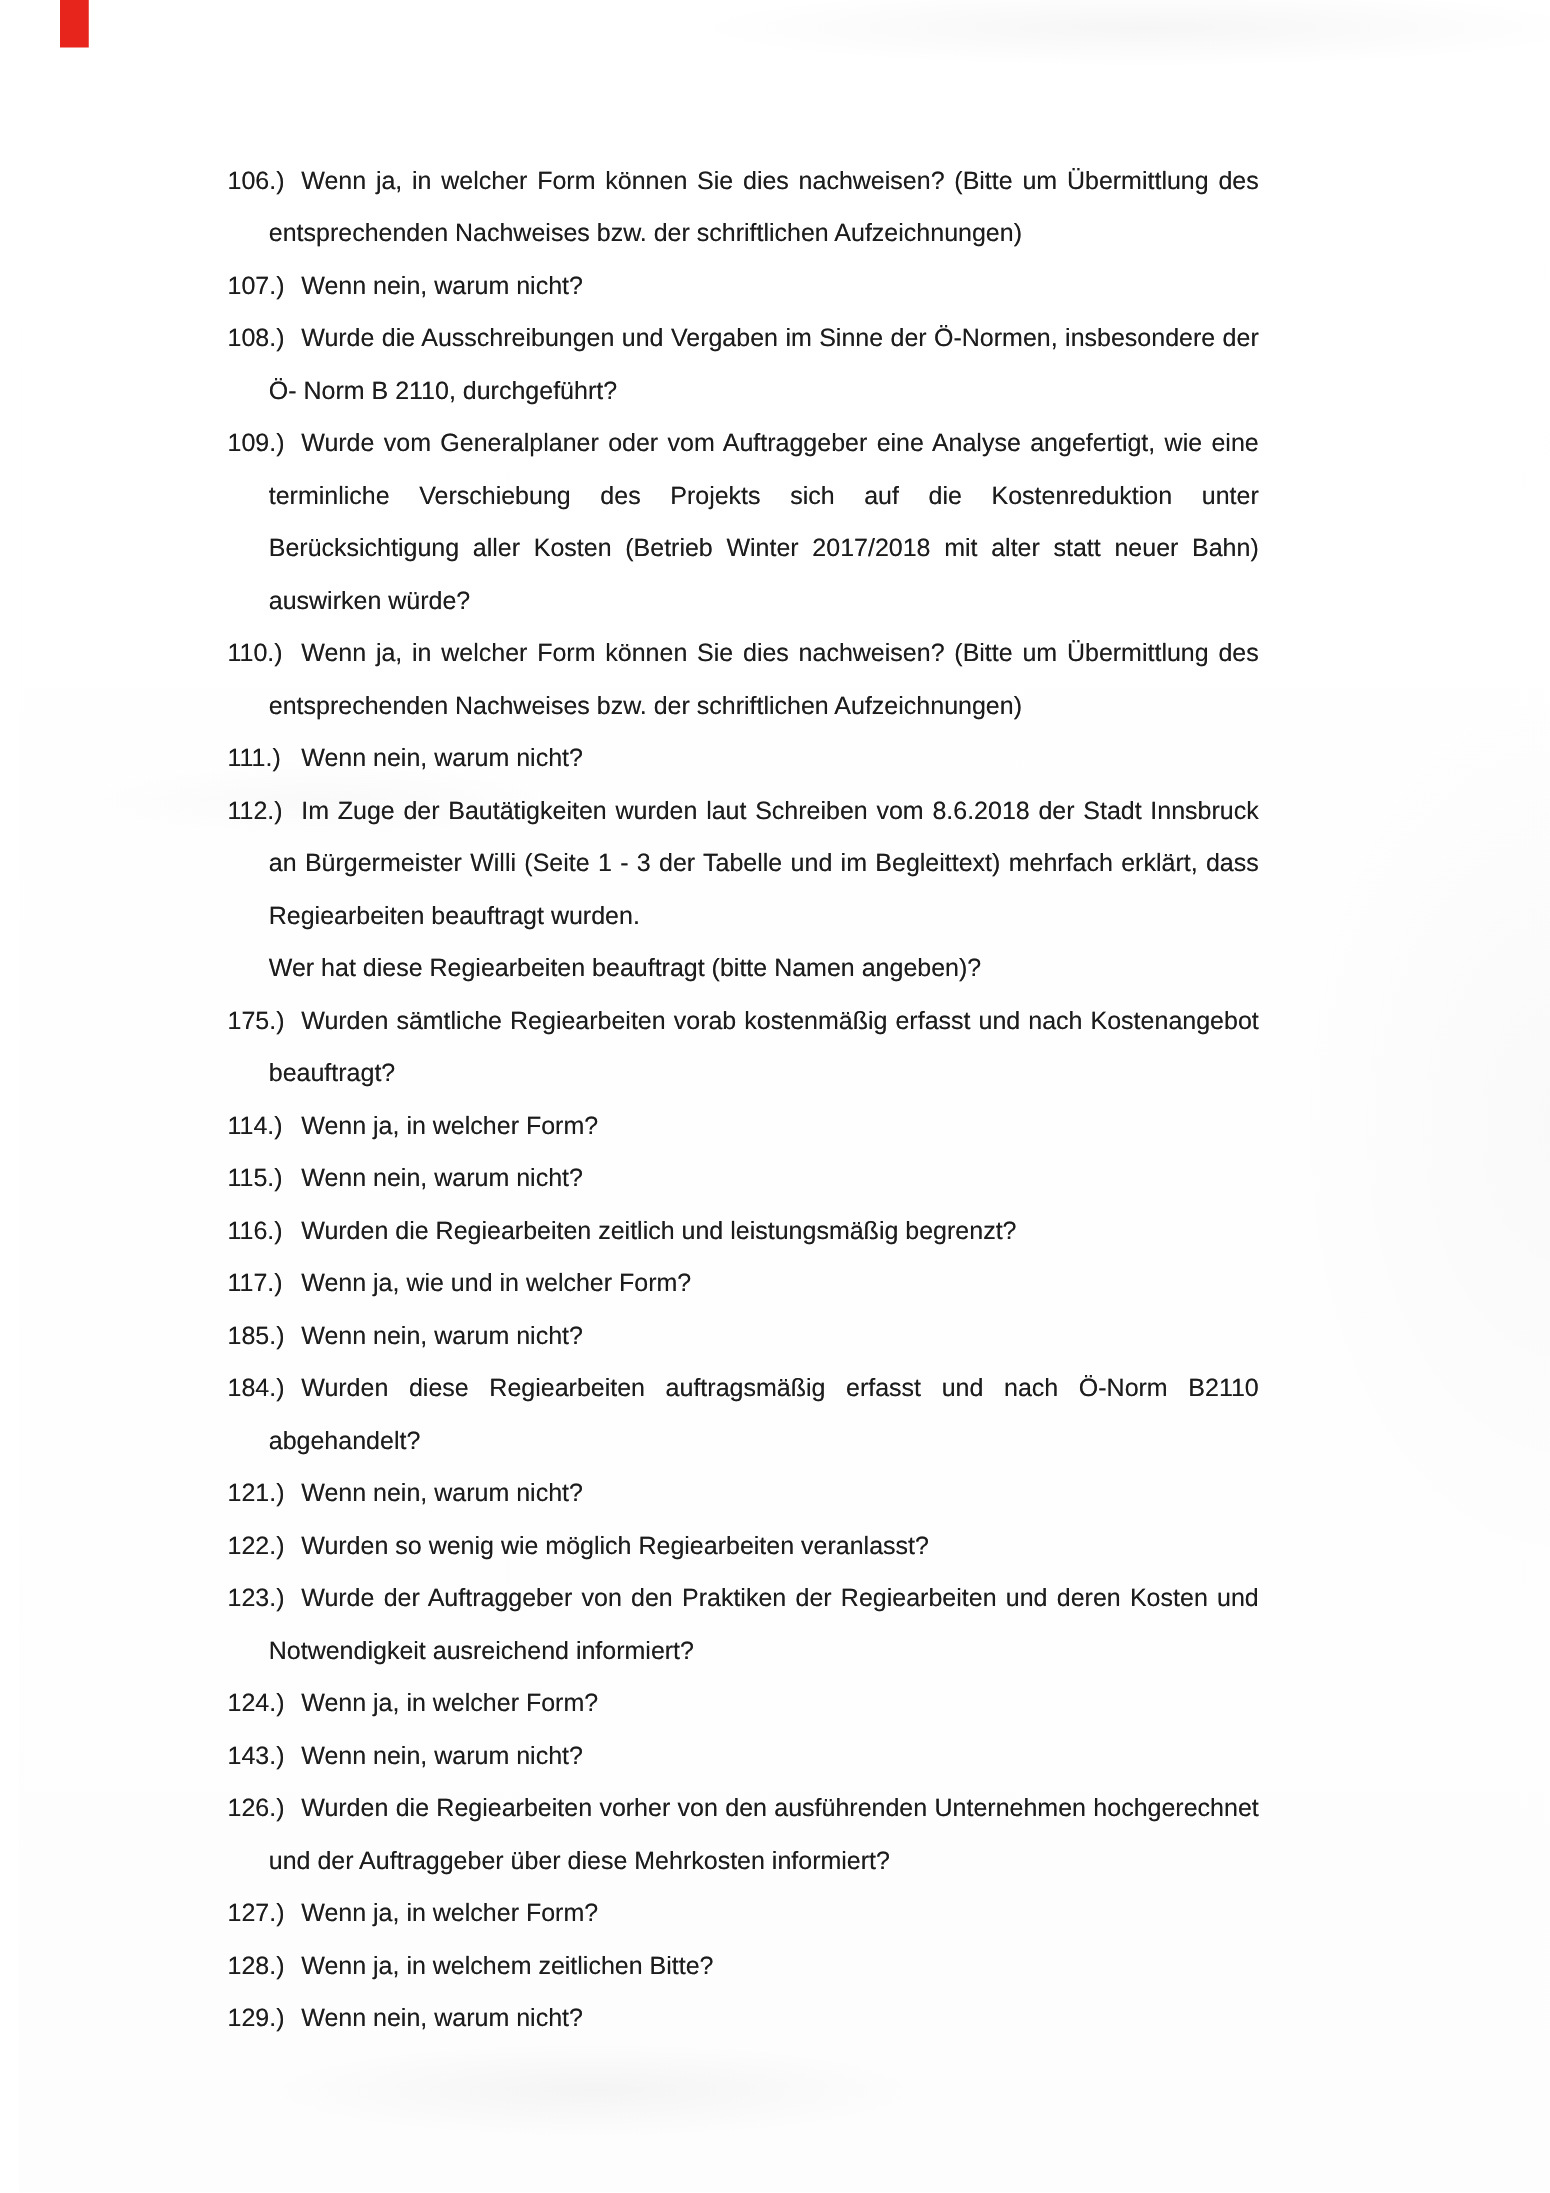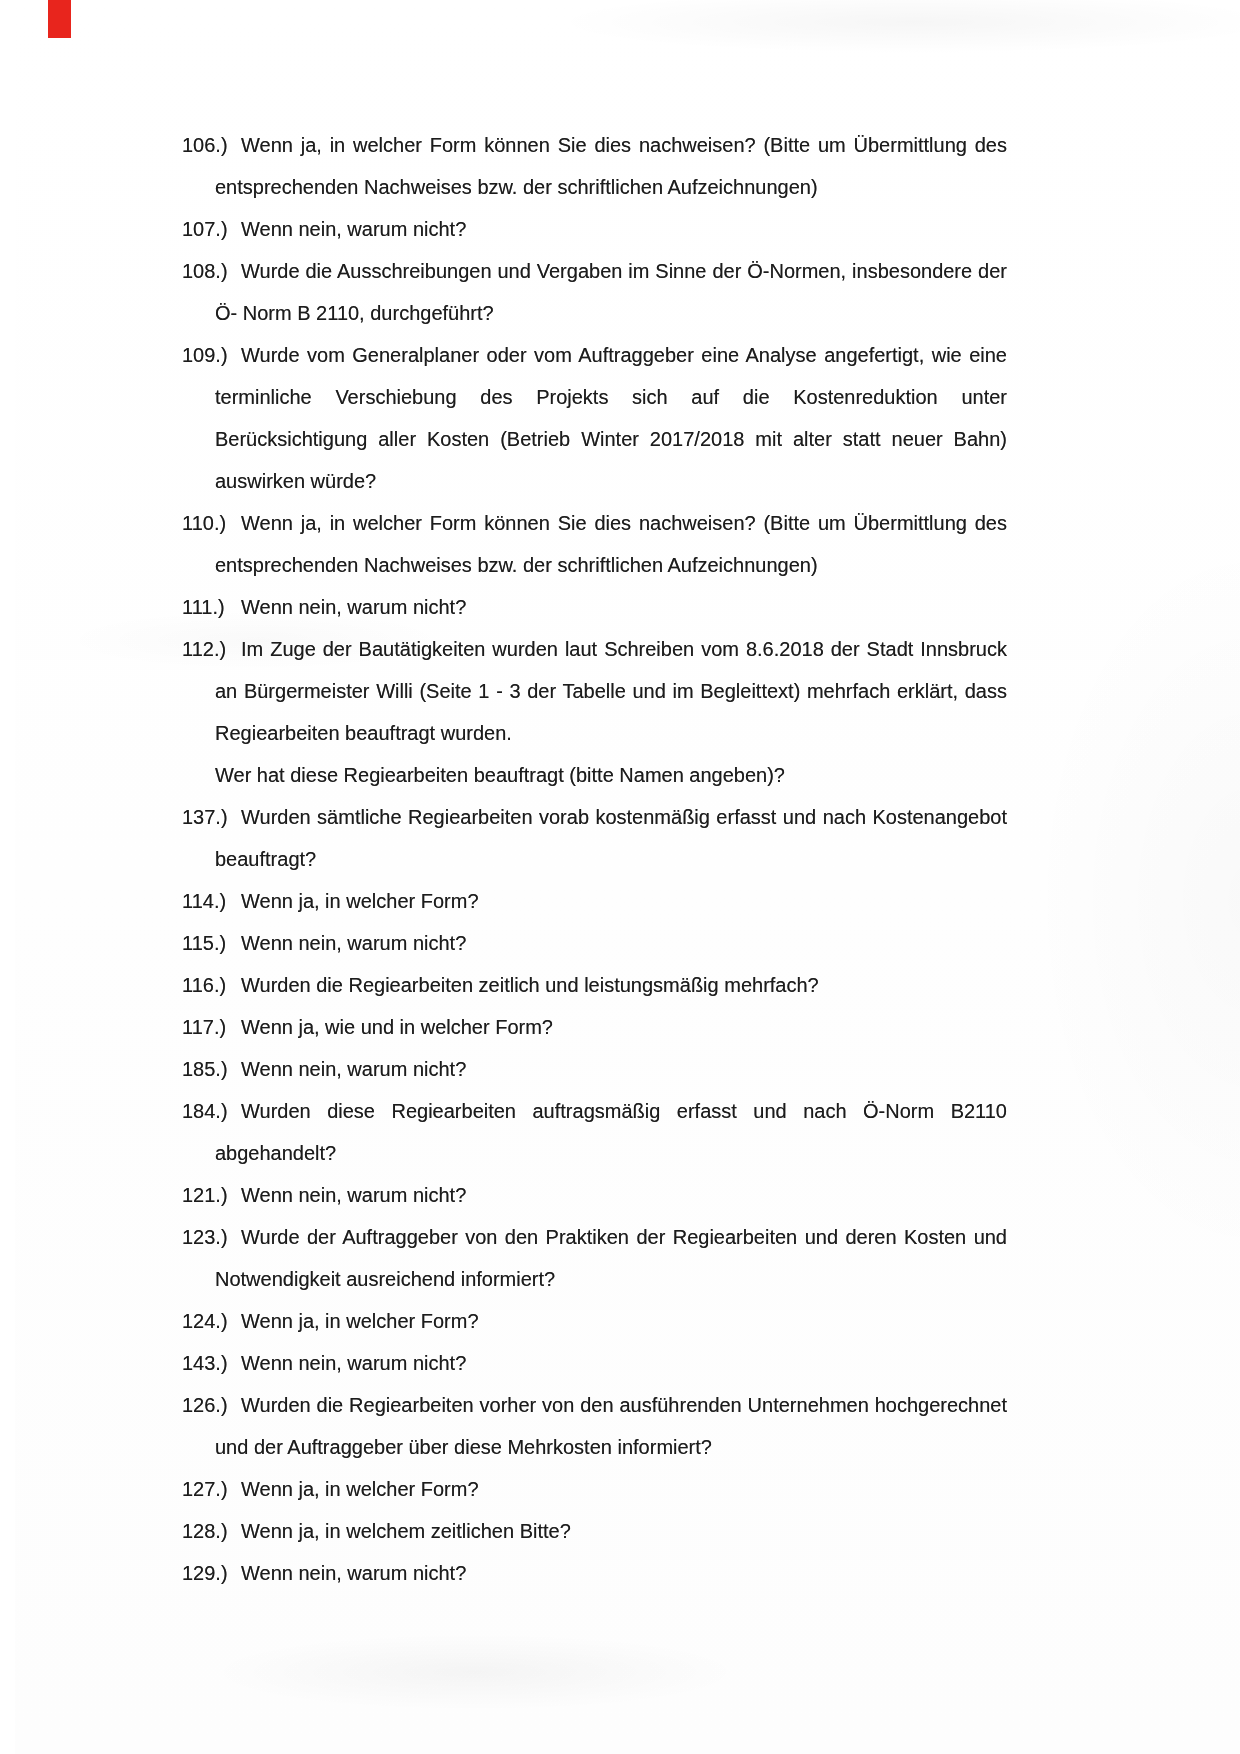--- a/index.html
+++ b/index.html
@@ -107,40 +107,40 @@
 
   </div>
 
   <div class="question">
     <span class="q-num">112.)</span>
     <span class="q-text">Im Zuge der Bautätigkeiten wurden laut Schreiben vom 8.6.2018 der Stadt Innsbruck an Bürgermeister Willi (Seite 1 - 3 der Tabelle und im Begleittext) mehrfach erklärt, dass Regiearbeiten beauftragt wurden.</span>
     <div class="q-extra">Wer hat diese Regiearbeiten beauftragt (bitte Namen angeben)?</div>
   </div>
 
   <div class="question">
-    <span class="q-num">137.)</span>
+    <span class="q-num">175.)</span>
     <span class="q-text">Wurden sämtliche Regiearbeiten vorab kostenmäßig erfasst und nach Kostenangebot beauftragt?</span>
 
   </div>
 
   <div class="question">
     <span class="q-num">114.)</span>
     <span class="q-text">Wenn ja, in welcher Form?</span>
 
   </div>
 
   <div class="question">
     <span class="q-num">115.)</span>
     <span class="q-text">Wenn nein, warum nicht?</span>
 
   </div>
 
   <div class="question">
     <span class="q-num">116.)</span>
-    <span class="q-text">Wurden die Regiearbeiten zeitlich und leistungsmäßig mehrfach?</span>
+    <span class="q-text">Wurden die Regiearbeiten zeitlich und leistungsmäßig begrenzt?</span>
 
   </div>
 
   <div class="question">
     <span class="q-num">117.)</span>
     <span class="q-text">Wenn ja, wie und in welcher Form?</span>
 
   </div>
 
   <div class="question">
@@ -155,20 +155,25 @@
 
   </div>
 
 
   <div class="question">
     <span class="q-num">121.)</span>
     <span class="q-text">Wenn nein, warum nicht?</span>
 
   </div>
 
+  <div class="question">
+    <span class="q-num">122.)</span>
+    <span class="q-text">Wurden so wenig wie möglich Regiearbeiten veranlasst?</span>
+
+  </div>
 
   <div class="question">
     <span class="q-num">123.)</span>
     <span class="q-text">Wurde der Auftraggeber von den Praktiken der Regiearbeiten und deren Kosten und Notwendigkeit ausreichend informiert?</span>
 
   </div>
 
   <div class="question">
     <span class="q-num">124.)</span>
     <span class="q-text">Wenn ja, in welcher Form?</span>

